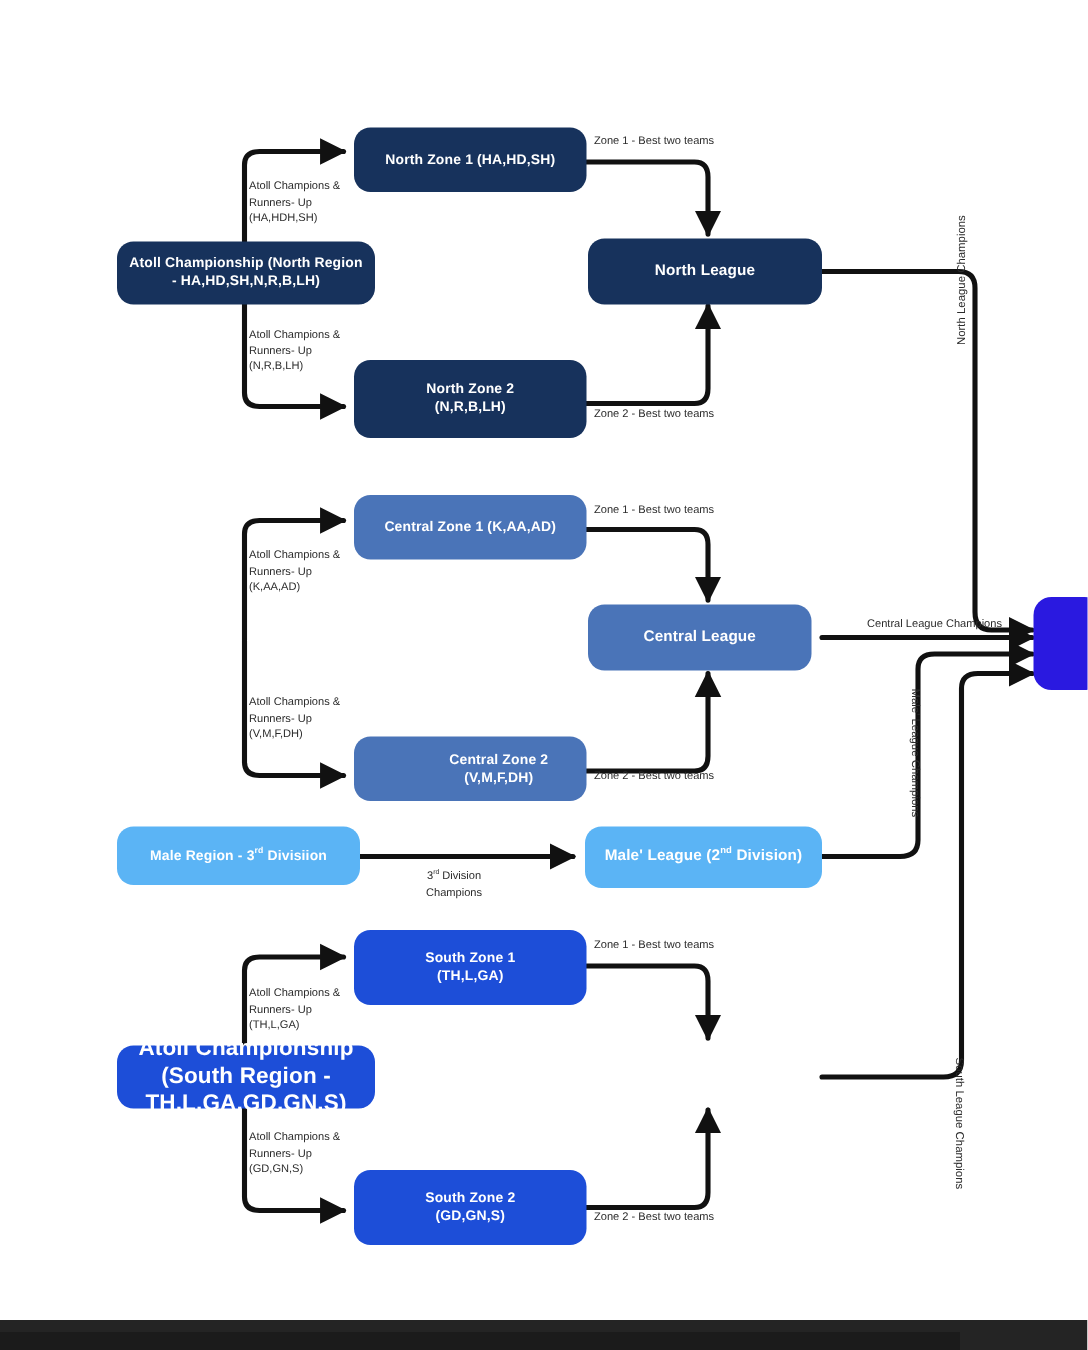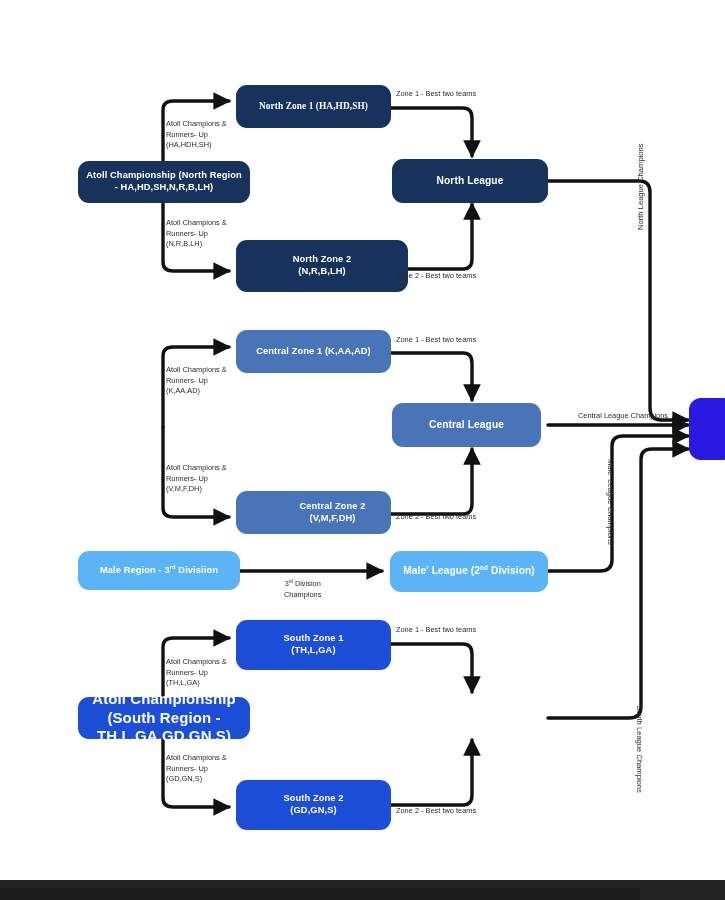--- a/index.html
+++ b/index.html
@@ -74,25 +74,25 @@
       <path d="M391,644 L463,644 Q472,644 472,654 L472,692"></path>
       <path d="M391,805 L463,805 Q472,805 472,795 L472,740"></path>
       <path d="M548,718 L629,718 Q641,718 641,707 L641,459 Q641,449 652,449 L688,449"></path>
     </g>
   </svg>
 
   <div class="node navy" style="left:78px;top:161px;width:172px;height:42px;font-size:9.3px;">
     <span>Atoll Championship (North Region -  HA,HD,SH,N,R,B,LH)</span>
   </div>
 
-  <div class="node navy" style="left:236px;top:85px;width:155px;height:43px;font-size:9.3px;font-family:Liberation Serif, serif;">
+  <div class="node navy" style="left:236px;top:85px;width:155px;height:43px;font-size:9.3px;">
     <span>North Zone 1 (HA,HD,SH)</span>
   </div>
 
-  <div class="node navy" style="left:236px;top:240px;width:172px;height:52px;font-size:9.3px;flex-direction:column;">
+  <div class="node navy" style="left:236px;top:240px;width:155px;height:52px;font-size:9.3px;flex-direction:column;">
     <span>North Zone 2</span>
     <span>(N,R,B,LH)</span>
   </div>
 
   <div class="node navy" style="left:392px;top:159px;width:156px;height:44px;font-size:10.2px;">
     <span>North  League</span>
   </div>
 
   <div class="edge-label" style="left:166px;top:119px;">Atoll Champions &amp;
 Runners- Up

